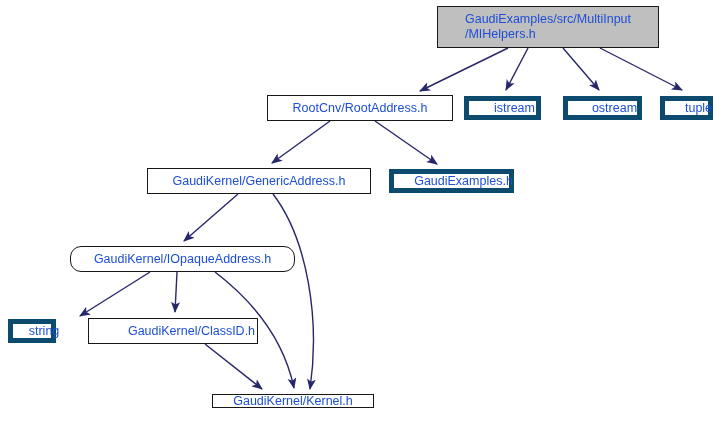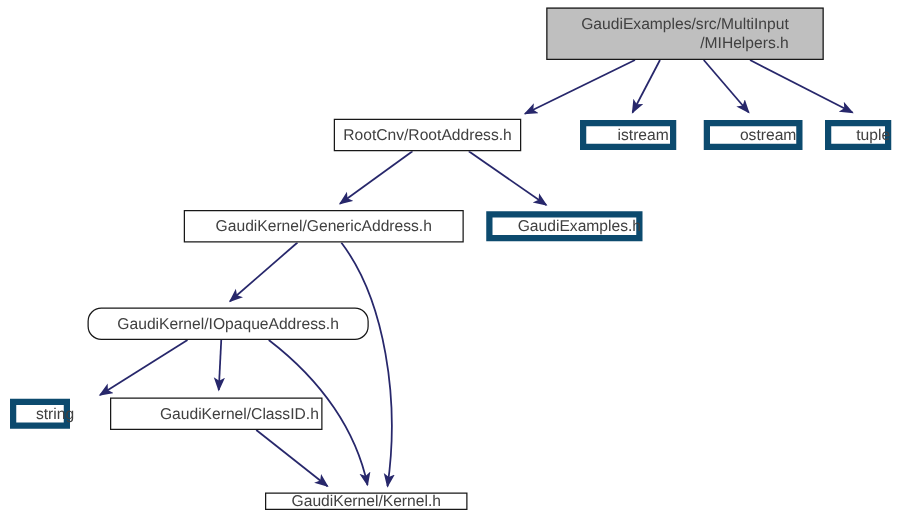--- a/index.html
+++ b/index.html
@@ -22,23 +22,23 @@
     width: 722px;
     height: 425px;
     pointer-events: none;
   }
   .node {
     position: absolute;
     box-sizing: border-box;
     display: flex;
     align-items: center;
     justify-content: center;
-    text-align: right;
+    text-align: left;
     background: #ffffff;
-    color: #404040;
+    color: #1d4ed8;
     font-size: 12.5px;
     line-height: 15px;
     white-space: pre-line;
     letter-spacing: 0px;
   }
   
   .node.internal {
     border: 1.4px solid #181818;
   }
   
@@ -75,21 +75,21 @@
         <path d="M 150 272 L 80 316" fill="none" stroke="#27276b" stroke-width="1.4" marker-end="url(#arrowhead)"></path>
         <path d="M 177 272 L 175 312" fill="none" stroke="#27276b" stroke-width="1.4" marker-end="url(#arrowhead)"></path>
         <path d="M 215 272 C 258 305 285 345 294 388" fill="none" stroke="#27276b" stroke-width="1.4" marker-end="url(#arrowhead)"></path>
         <path d="M 205 344 L 262 389" fill="none" stroke="#27276b" stroke-width="1.4" marker-end="url(#arrowhead)"></path>
       </g>
   </svg>
 
   <div id="nodes">
       <div class="node root" style="left: 437px; top: 6px; width: 222px; height: 42px;">GaudiExamples/src/MultiInput
 /MIHelpers.h</div>
-      <div class="node internal" style="left: 267px; top: 95px; width: 150px; height: 26px;">RootCnv/RootAddress.h</div>
+      <div class="node internal" style="left: 267px; top: 95px; width: 186px; height: 26px;">RootCnv/RootAddress.h</div>
       <div class="node external" style="left: 464px; top: 96px; width: 77px; height: 24px;">istream</div>
       <div class="node external" style="left: 563px; top: 96px; width: 79px; height: 24px;">ostream</div>
       <div class="node external" style="left: 660px; top: 96px; width: 53px; height: 24px;">tuple</div>
       <div class="node internal" style="left: 147px; top: 168px; width: 224px; height: 26px;">GaudiKernel/GenericAddress.h</div>
       <div class="node external" style="left: 389px; top: 169px; width: 125px; height: 24px;">GaudiExamples.h</div>
       <div class="node internal" style="left: 70px; top: 246px; width: 225px; height: 26px; border-radius: 11px;">GaudiKernel/IOpaqueAddress.h</div>
       <div class="node external" style="left: 8px; top: 319px; width: 48px; height: 24px;">string</div>
       <div class="node internal" style="left: 88px; top: 318px; width: 170px; height: 26px; padding-left: 37px;">GaudiKernel/ClassID.h</div>
       <div class="node internal" style="left: 212px; top: 394px; width: 162px; height: 14px;">GaudiKernel/Kernel.h</div>
     </div>

